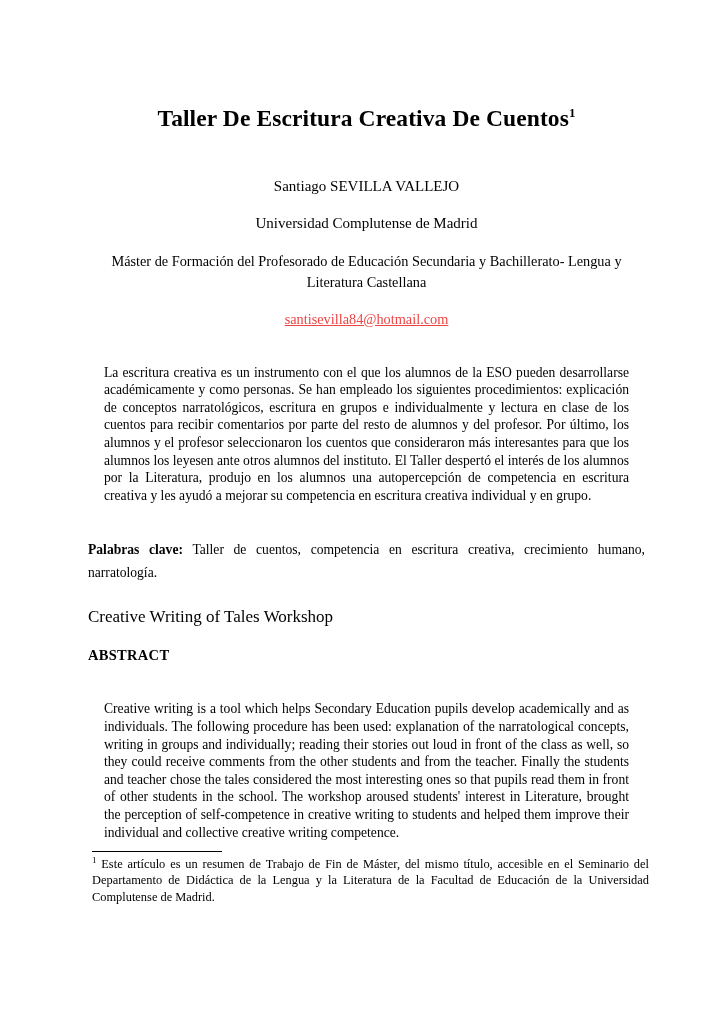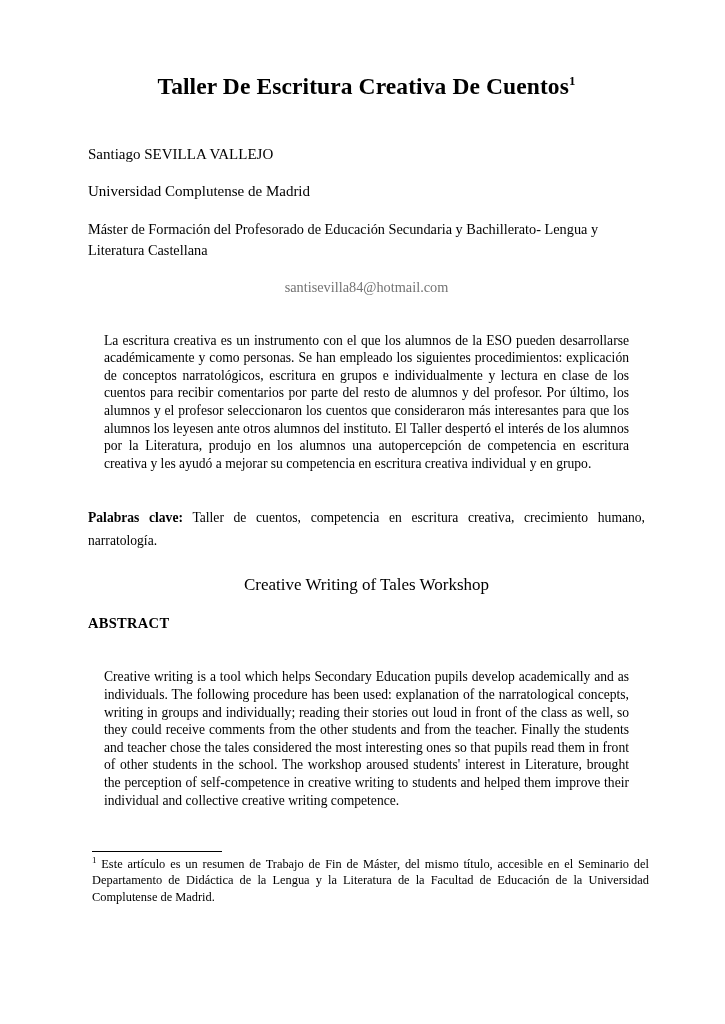--- a/index.html
+++ b/index.html
@@ -28,52 +28,54 @@
     top: 0;
     width: 557px;
   }
 
   
   .doc-title {
     font-size: 23.5px;
     font-weight: bold;
     text-align: center;
     margin: 0;
-    padding-top: 72px;
+    padding-top: 104px;
     line-height: 1.2;
     letter-spacing: 0.1px;
   }
   .doc-title sup {
     font-size: 0.55em;
     vertical-align: super;
     line-height: 0;
     font-weight: bold;
   }
 
   
   .author-line {
+    text-align: center;
     font-size: 15px;
     margin: 0;
     line-height: 1.35;
   }
   .author-name { padding-top: 44px; }
   .affiliation { padding-top: 17px; }
   .program {
     padding-top: 17px;
     font-size: 14.3px;
     line-height: 1.5;
   }
   .email-line {
     text-align: center;
     margin: 0;
     padding-top: 17px;
     font-size: 14.3px;
   }
   .email-link {
-    color: #737373;
+    color: #ef4444;
+    text-decoration: underline;
     cursor: pointer;
   }
 
   
   .section-heading {
     font-size: 14.5px;
     font-weight: bold;
     text-align: left;
     margin: 0;
     letter-spacing: 0.3px;
@@ -97,21 +99,20 @@
     font-size: 13.6px;
     line-height: 23px;
     text-align: justify;
     margin: 0;
     padding-top: 18px;
   }
   .keywords-label { font-weight: bold; }
 
   
   .alt-title {
-    text-align: center;
     font-size: 17px;
     font-weight: normal;
     margin: 0;
     padding-top: 22px;
     line-height: 1.3;
   }
 
   
   .footnote-block {
     position: absolute;

